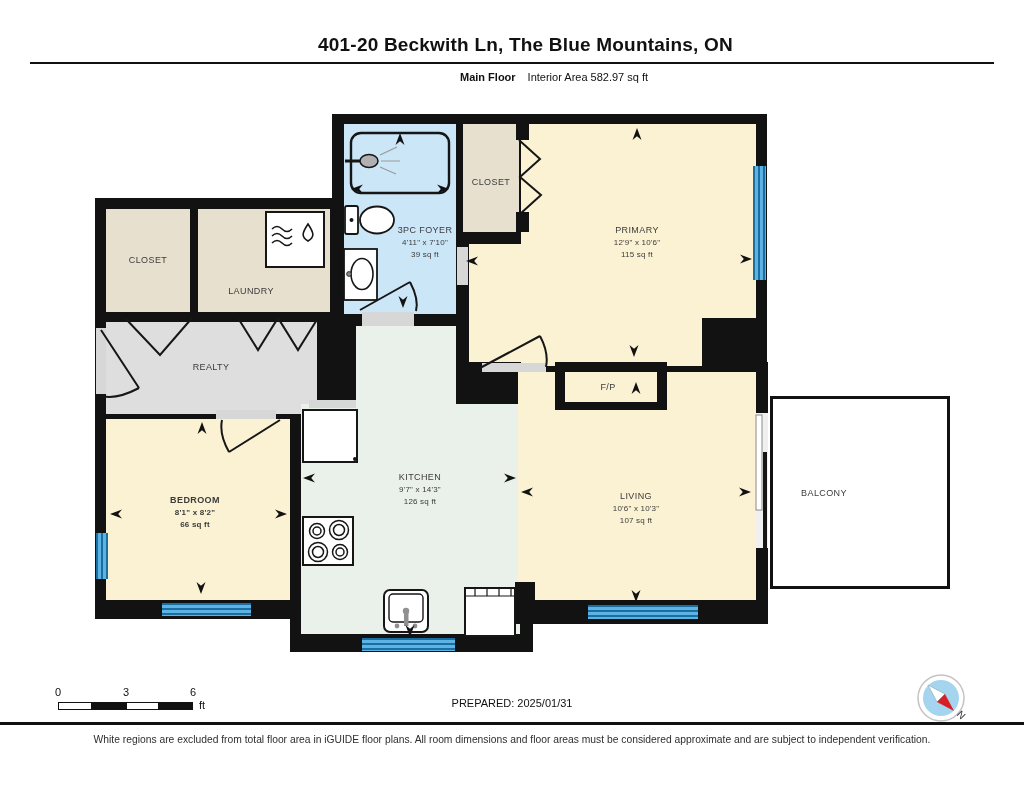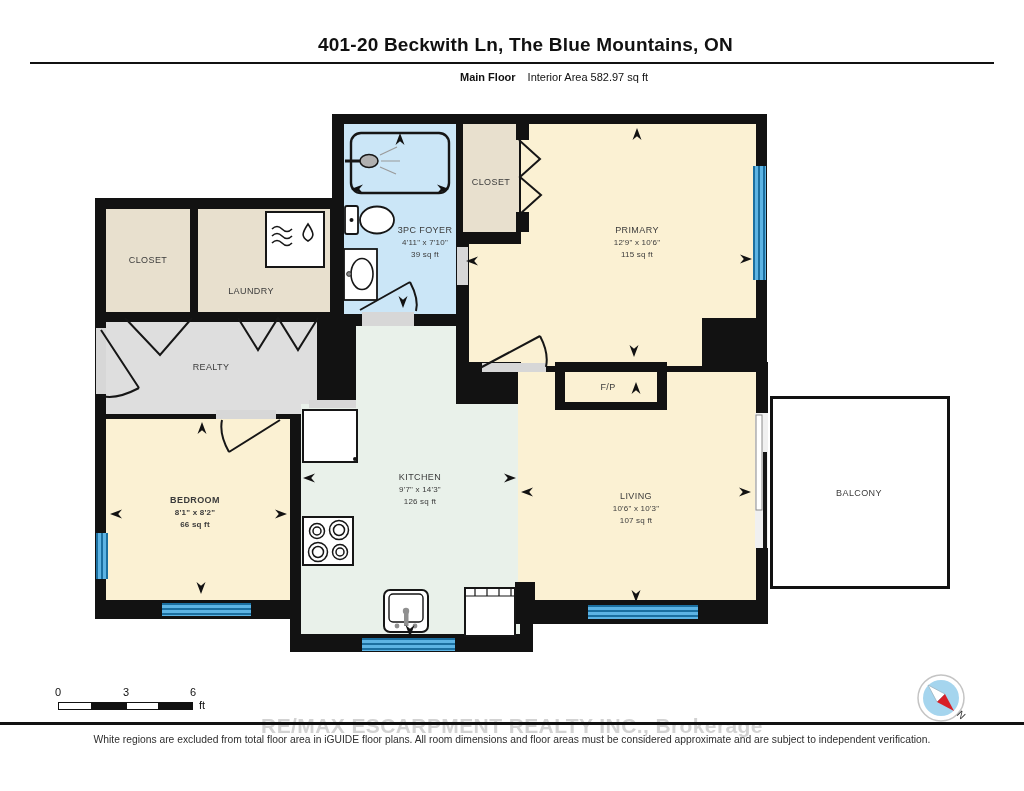--- a/index.html
+++ b/index.html
@@ -223,34 +223,34 @@
     <div class="sub">126 sq ft</div>
   </div>
   <div class="room-label" style="left:636px;top:508px;">
     <div>LIVING</div>
     <div class="sub">10'6" x 10'3"</div>
     <div class="sub">107 sq ft</div>
   </div>
   <div class="room-label" style="left:608px;top:388px;">
     <div>F/P</div>
   </div>
-  <div class="room-label" style="left:859px;top:494px;">
+  <div class="room-label" style="left:824px;top:494px;">
     <div>BALCONY</div>
   </div>
 
   <div class="abs scalebar">
     <span class="num" style="left:8px;">0</span>
     <span class="num" style="left:76px;">3</span>
     <span class="num" style="left:143px;">6</span>
     <div class="bar">
       <div class="seg w"></div>
         <div class="seg b"></div>
         <div class="seg w"></div>
         <div class="seg b"></div>
     </div>
     <span class="unit">ft</span>
   </div>
 
-  <div class="abs watermark">RE/MAX ESCARPMENT REALTY INC., Brokerage</div>
+  <div class="abs prepared">PREPARED: 2025/01/31</div>
   <div class="abs rule-bottom"></div>
   <div class="abs disclaimer">White regions are excluded from total floor area in iGUIDE floor plans. All room dimensions and floor areas must be considered approximate and are subject to independent verification.</div>
 
 </div>
 
 </body></html>

